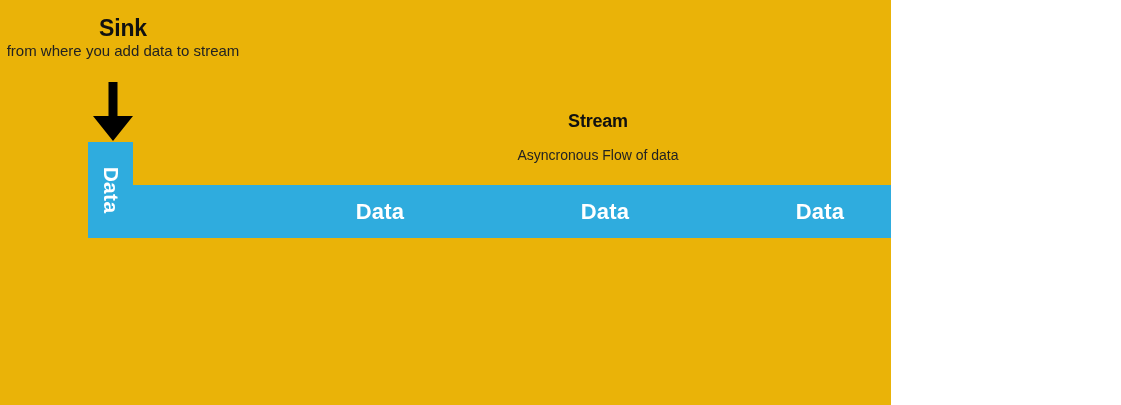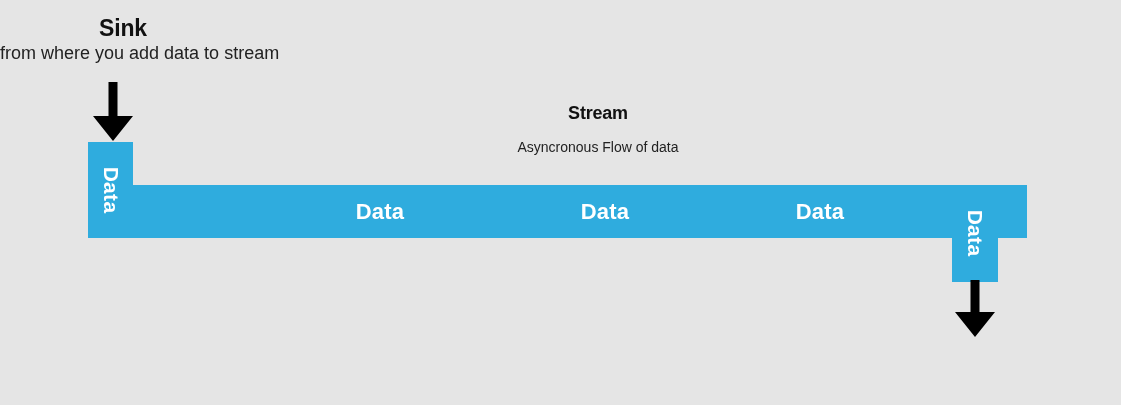--- a/index.html
+++ b/index.html
@@ -7,63 +7,63 @@
     margin: 0;
     padding: 0;
     background: #ffffff;
   }
   body {
     font-family: "Liberation Sans", sans-serif;
     -webkit-font-smoothing: antialiased;
   }
   #canvas {
     position: relative;
-    width: 1121px;
+    width: 891px;
     height: 405px;
-    background: #e5e5e5;
+    background: #eab308;
     overflow: hidden;
   }
 
   
   .annot {
     position: absolute;
     text-align: center;
     color: #1a1a1a;
     white-space: nowrap;
   }
   .annot .title {
     font-size: 23px;
     font-weight: bold;
     letter-spacing: -0.2px;
     line-height: 1.05;
     color: #111111;
   }
   .annot .subtitle {
-    font-size: 18px;
+    font-size: 15px;
     font-weight: normal;
     line-height: 1.25;
     color: #222222;
     margin-top: 2px;
   }
 
   #sink-annotation {
     left: 0px;
     top: 16px;
     width: 246px;
   }
   #source-annotation {
     left: 851px;
     top: 341px;
     width: 256px;
   }
 
   
   #stream-annotation {
     left: 468px;
-    top: 104px;
+    top: 112px;
     width: 260px;
   }
   #stream-annotation .title {
     font-size: 18px;
   }
   #stream-annotation .subtitle {
     font-size: 14px;
     margin-top: 16px;
   }
 

